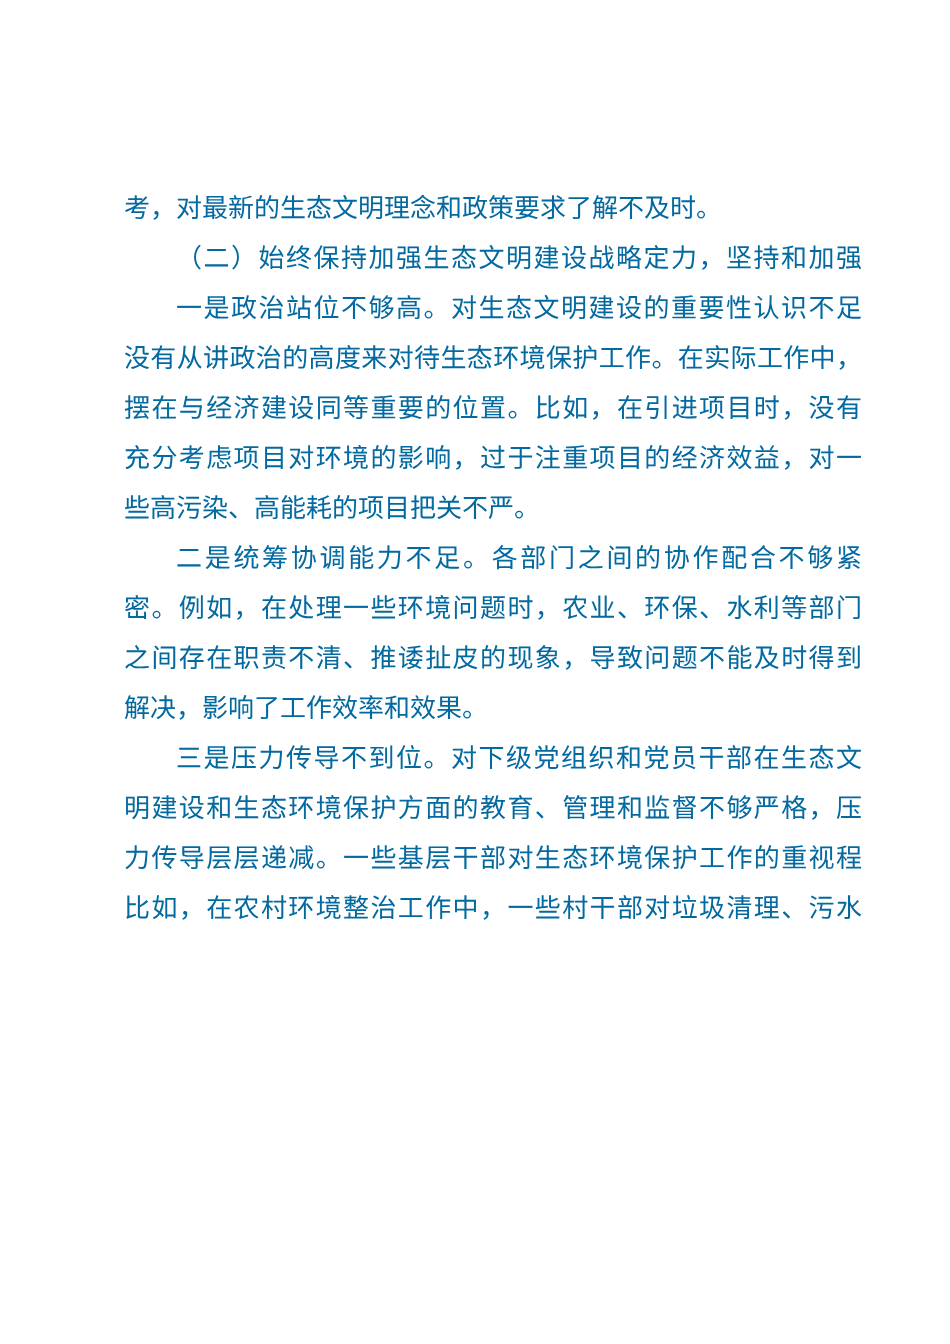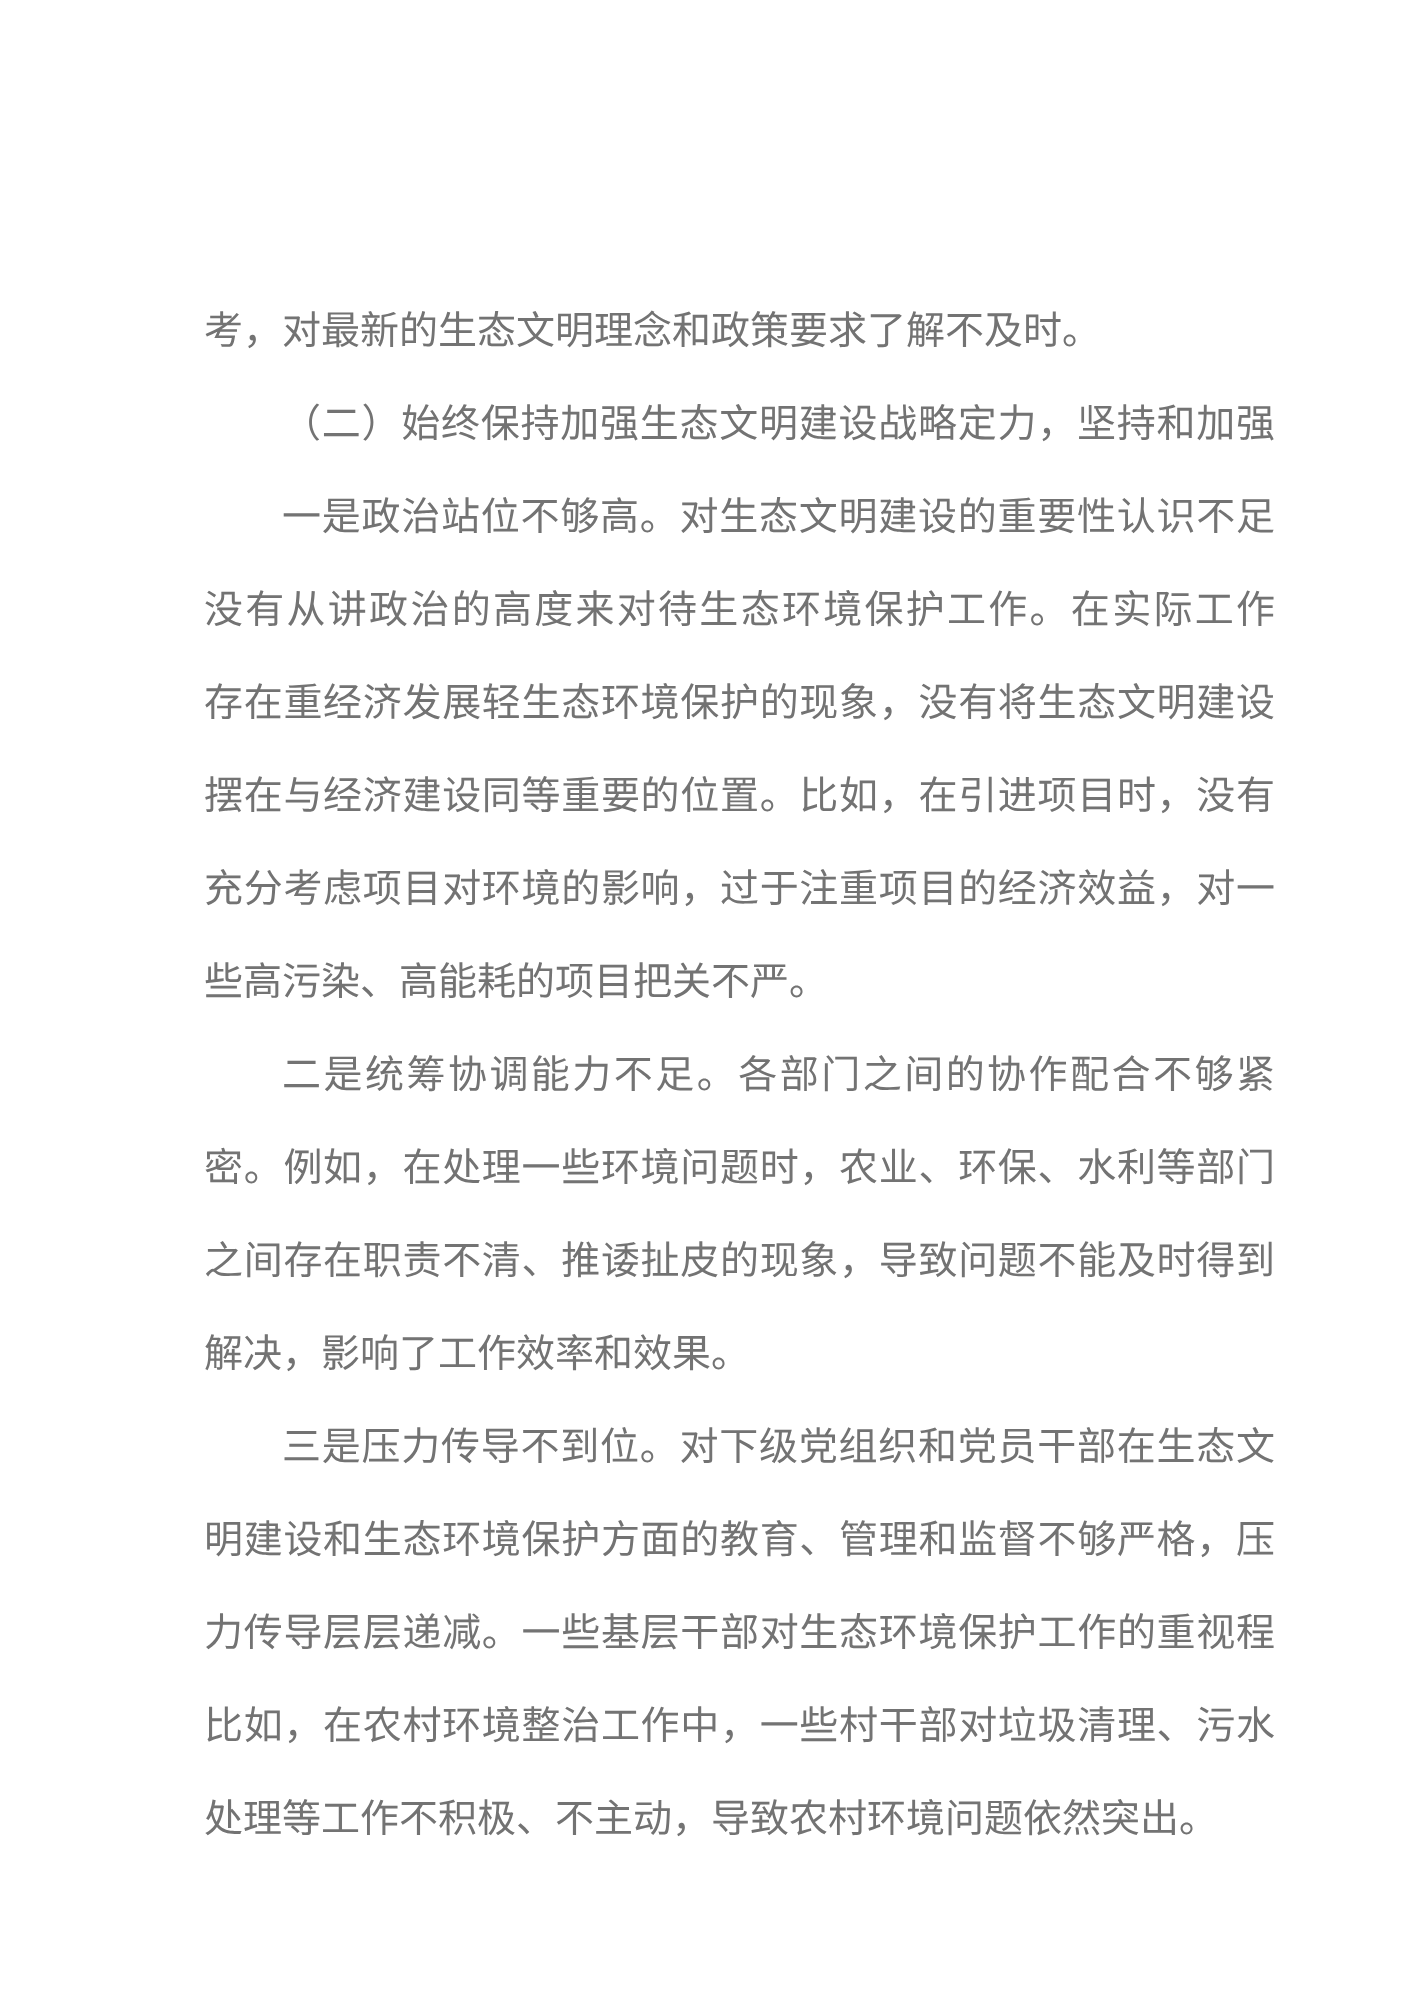--- a/index.html
+++ b/index.html
@@ -19,26 +19,26 @@
     left: 124px;
     top: 183px;
     width: 738px;
     color: #000000;
   }
   .para {
     margin: 0;
     padding: 0;
   }
   .line {
-    margin: 12px;
+    margin: 0;
     padding: 0;
     height: 50px;
     line-height: 50px;
     font-size: 26px;
-    color: #737373;
+    color: #0369a1;
     text-align: justify;
     text-align-last: justify;
     overflow: hidden;
   }
   .line.end {
     text-align-last: left;
   }
   .line.indent {
     padding-left: 52px;
   }
@@ -52,34 +52,32 @@
     <p class="line end">考，对最新的生态文明理念和政策要求了解不及时。</p>
   </div>
 
   <div class="para">
     <p class="line indent">（二）始终保持加强生态文明建设战略定力，坚持和加强</p>
   </div>
 
   <div class="para">
     <p class="line indent">一是政治站位不够高。对生态文明建设的重要性认识不足</p>
     <p class="line">没有从讲政治的高度来对待生态环境保护工作。在实际工作中，</p>
-    <p class="line">存在重经济发展轻生态环境保护的现象，没有将生态文明建设</p>
     <p class="line">摆在与经济建设同等重要的位置。比如，在引进项目时，没有</p>
     <p class="line">充分考虑项目对环境的影响，过于注重项目的经济效益，对一</p>
     <p class="line end">些高污染、高能耗的项目把关不严。</p>
   </div>
 
   <div class="para">
     <p class="line indent">二是统筹协调能力不足。各部门之间的协作配合不够紧</p>
     <p class="line">密。例如，在处理一些环境问题时，农业、环保、水利等部门</p>
     <p class="line">之间存在职责不清、推诿扯皮的现象，导致问题不能及时得到</p>
     <p class="line end">解决，影响了工作效率和效果。</p>
   </div>
 
   <div class="para">
     <p class="line indent">三是压力传导不到位。对下级党组织和党员干部在生态文</p>
     <p class="line">明建设和生态环境保护方面的教育、管理和监督不够严格，压</p>
     <p class="line">力传导层层递减。一些基层干部对生态环境保护工作的重视程</p>
     <p class="line">比如，在农村环境整治工作中，一些村干部对垃圾清理、污水</p>
-    <p class="line end">处理等工作不积极、不主动，导致农村环境问题依然突出。</p>
   </div>
 
 </div>
 
 </body></html>

